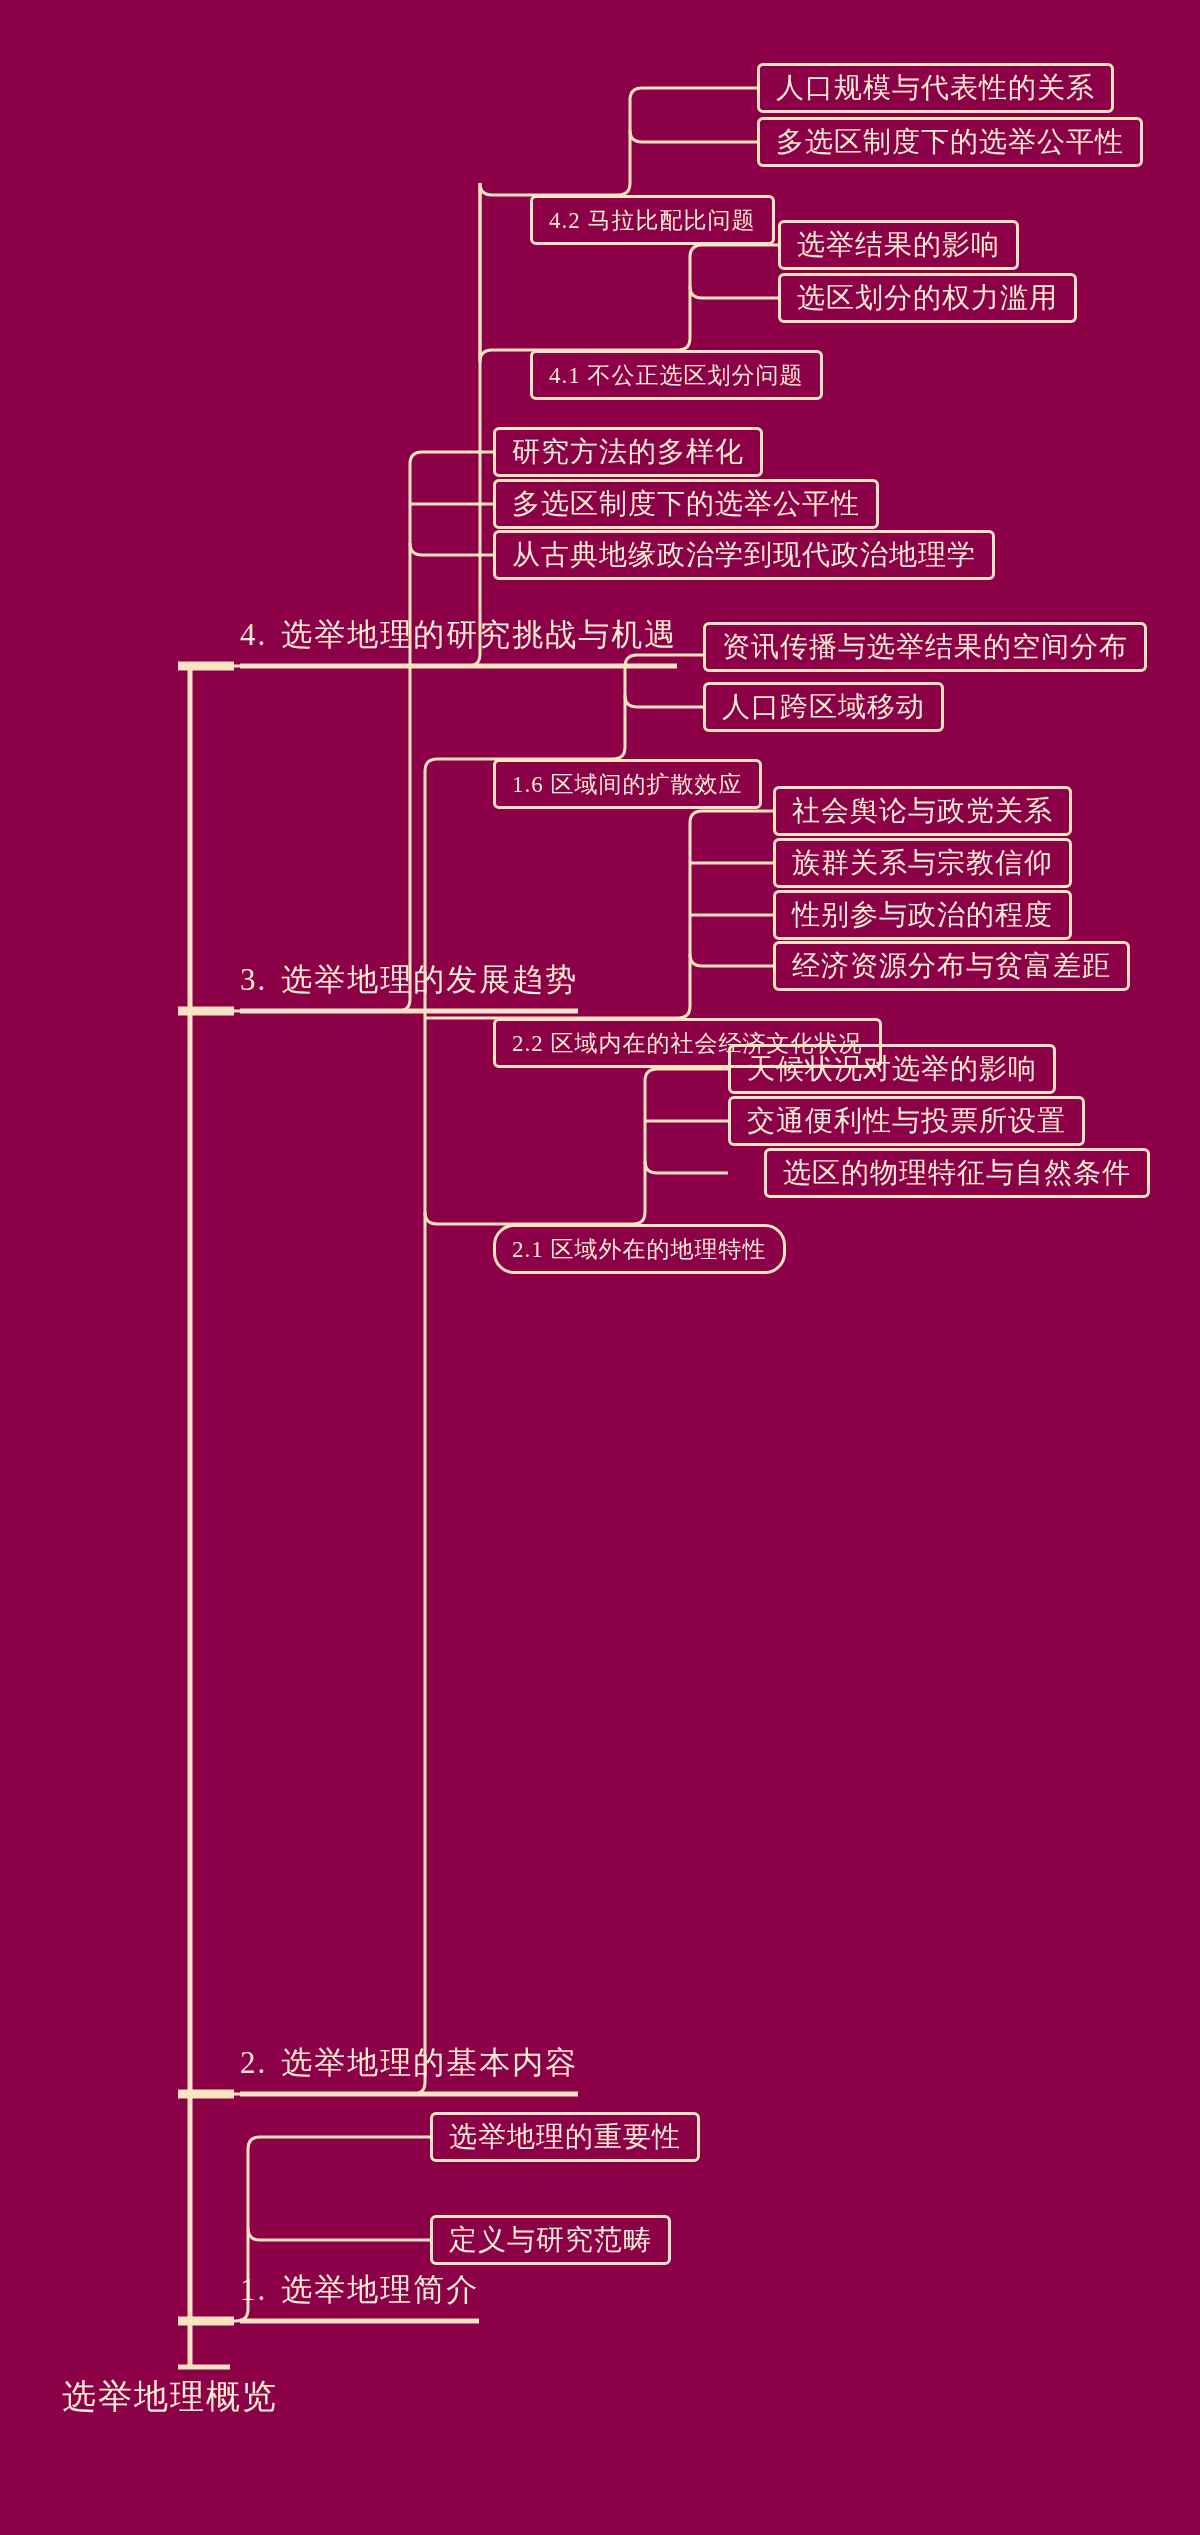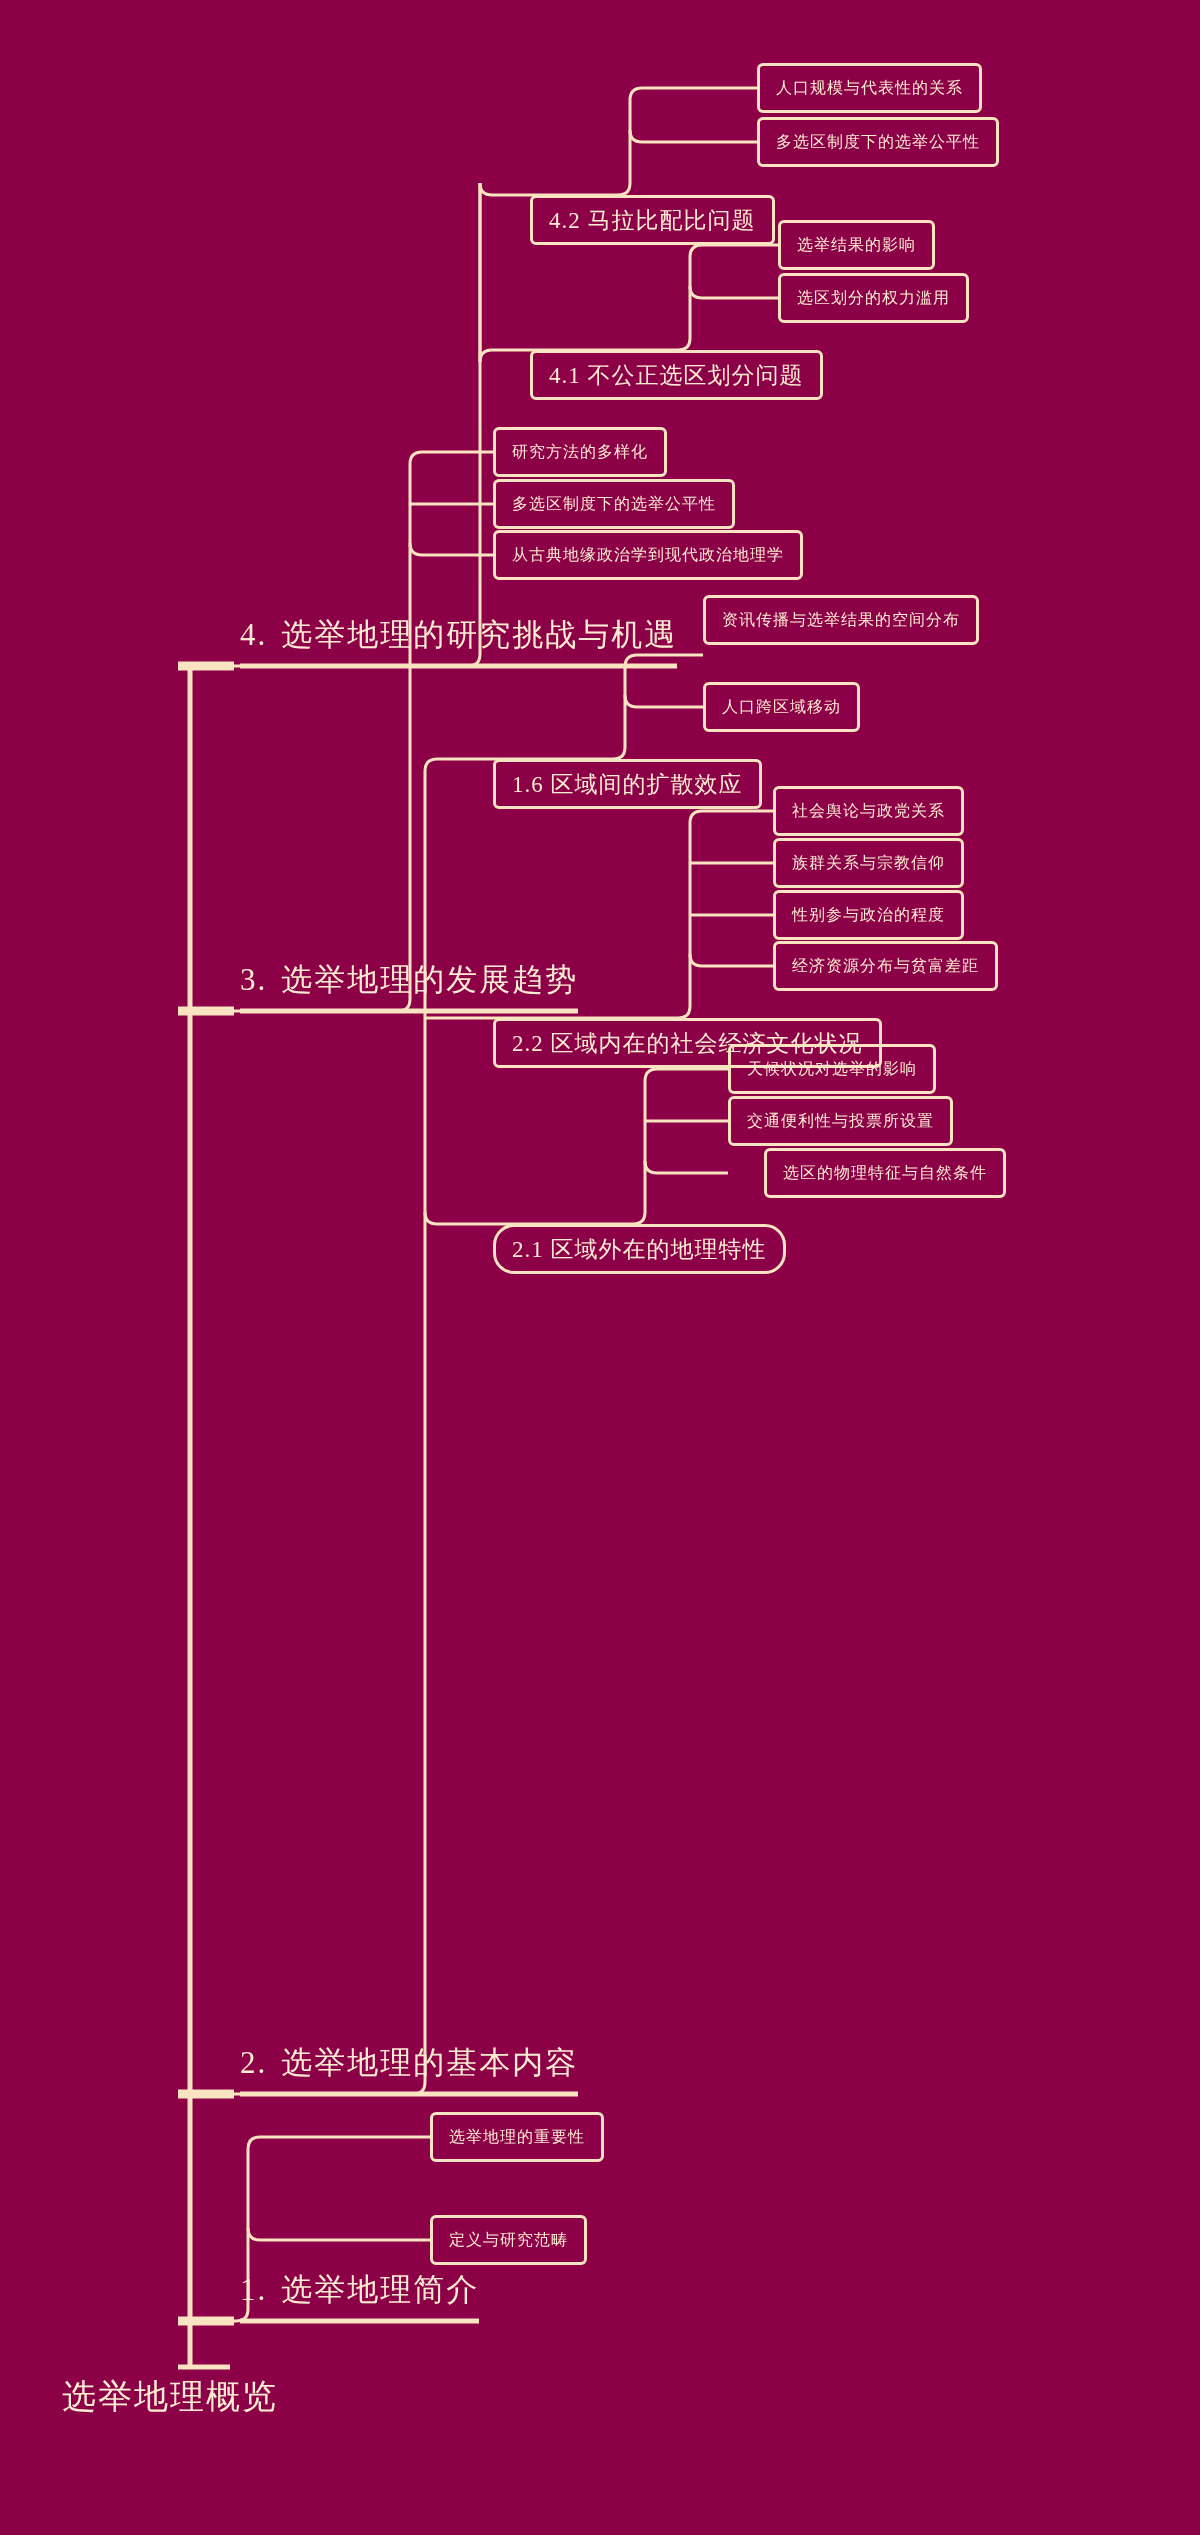--- a/index.html
+++ b/index.html
@@ -21,21 +21,21 @@
     color:#FDEBD2;
     display:flex;align-items:center;justify-content:center;
     padding:0 16px;
     height:50px;
     font-size:25px;
     letter-spacing:1px;
     white-space:nowrap;
     background:transparent;
   }
   .node.lvl2{font-size:23px;margin-top:25px;}
-  .node.lvl3{font-size:16px;}
+  .node.lvl3{font-size:28px;}
 
   .heading{
     position:absolute;
     color:#FDEBD2;
     font-size:31px;
     letter-spacing:2px;
     white-space:nowrap;
   }
   .heading .num{margin-right:14px;}
 
@@ -125,21 +125,21 @@
   <div class="node lvl3" style="left:493px;top:427px;">研究方法的多样化</div>
 
   <div class="node lvl3" style="left:493px;top:479px;">多选区制度下的选举公平性</div>
 
   <div class="node lvl3" style="left:493px;top:530px;">从古典地缘政治学到现代政治地理学</div>
 
   <div class="heading" style="left:240px;top:959px;">
     <span class="num">3.</span><span>选举地理的发展趋势</span>
   </div>
 
-  <div class="node lvl3" style="left:703px;top:595px;">资讯传播与选举结果的空间分布</div>
+  <div class="node lvl3" style="left:703px;top:622px;">资讯传播与选举结果的空间分布</div>
 
   <div class="node lvl3" style="left:703px;top:682px;">人口跨区域移动</div>
 
   <div class="node lvl2" style="left:493px;top:734px;">1.6  区域间的扩散效应</div>
 
   <div class="node lvl3" style="left:773px;top:786px;">社会舆论与政党关系</div>
 
   <div class="node lvl3" style="left:773px;top:838px;">族群关系与宗教信仰</div>
 
   <div class="node lvl3" style="left:773px;top:890px;">性别参与政治的程度</div>

